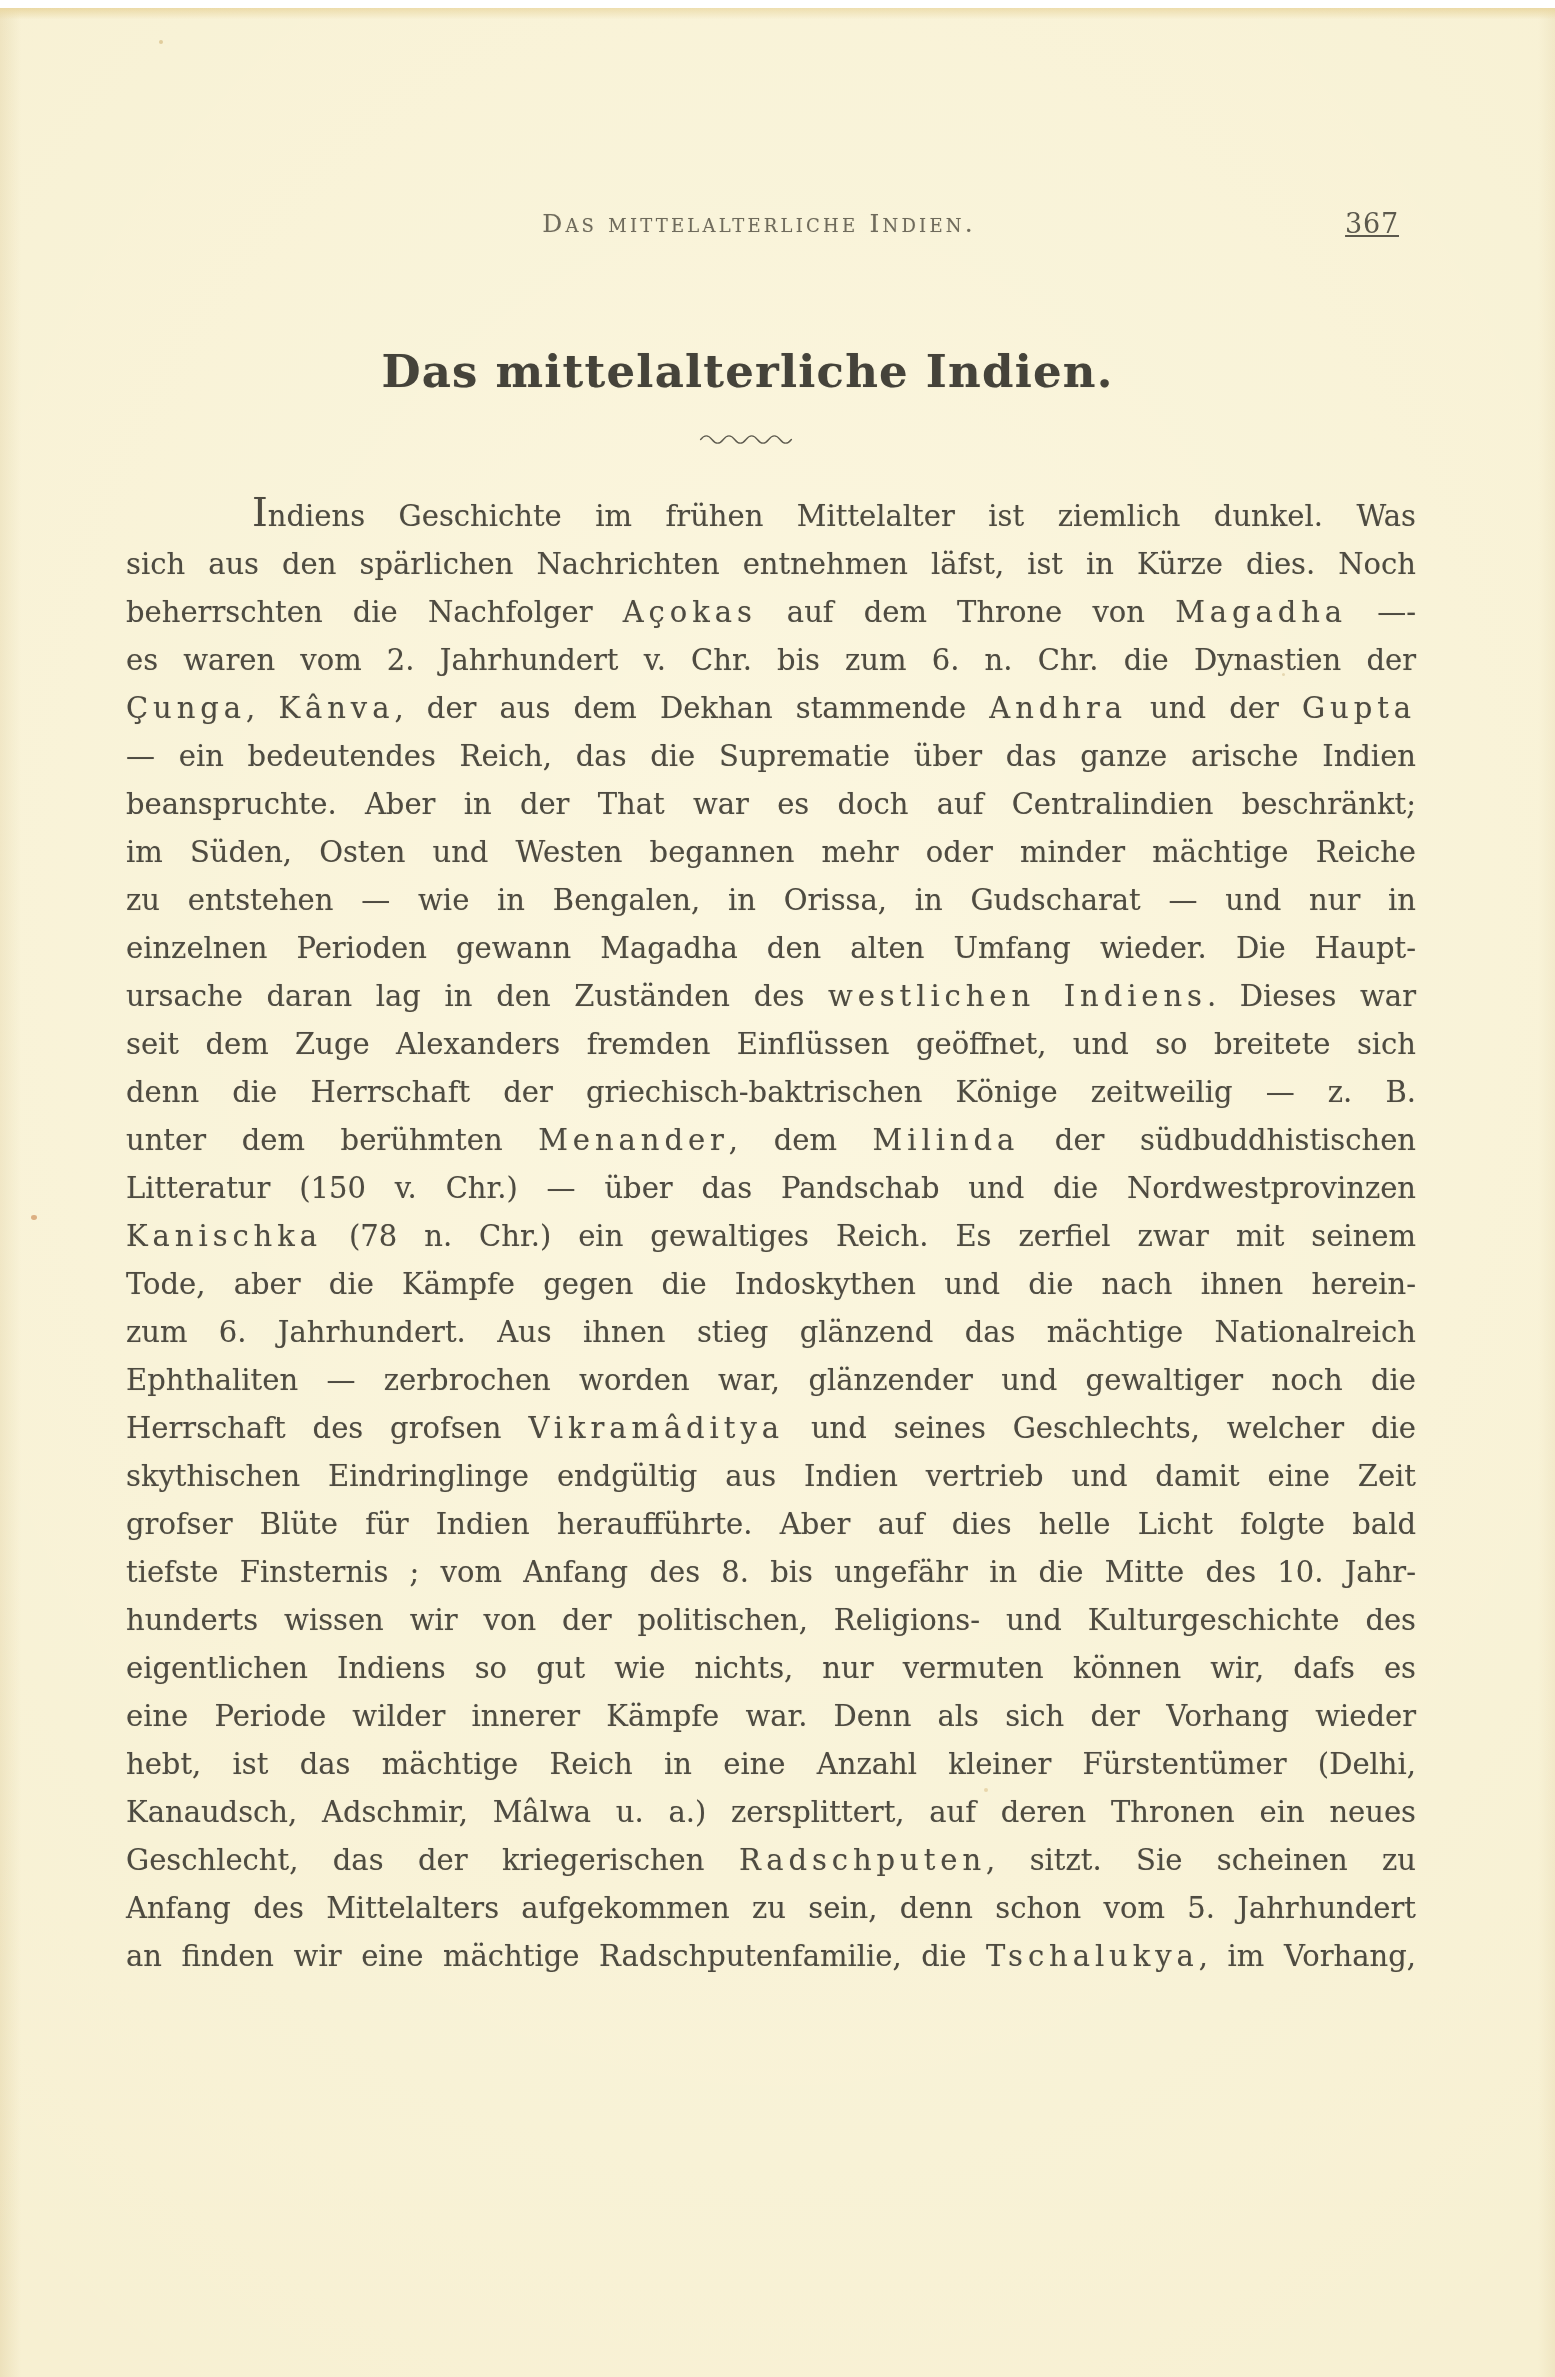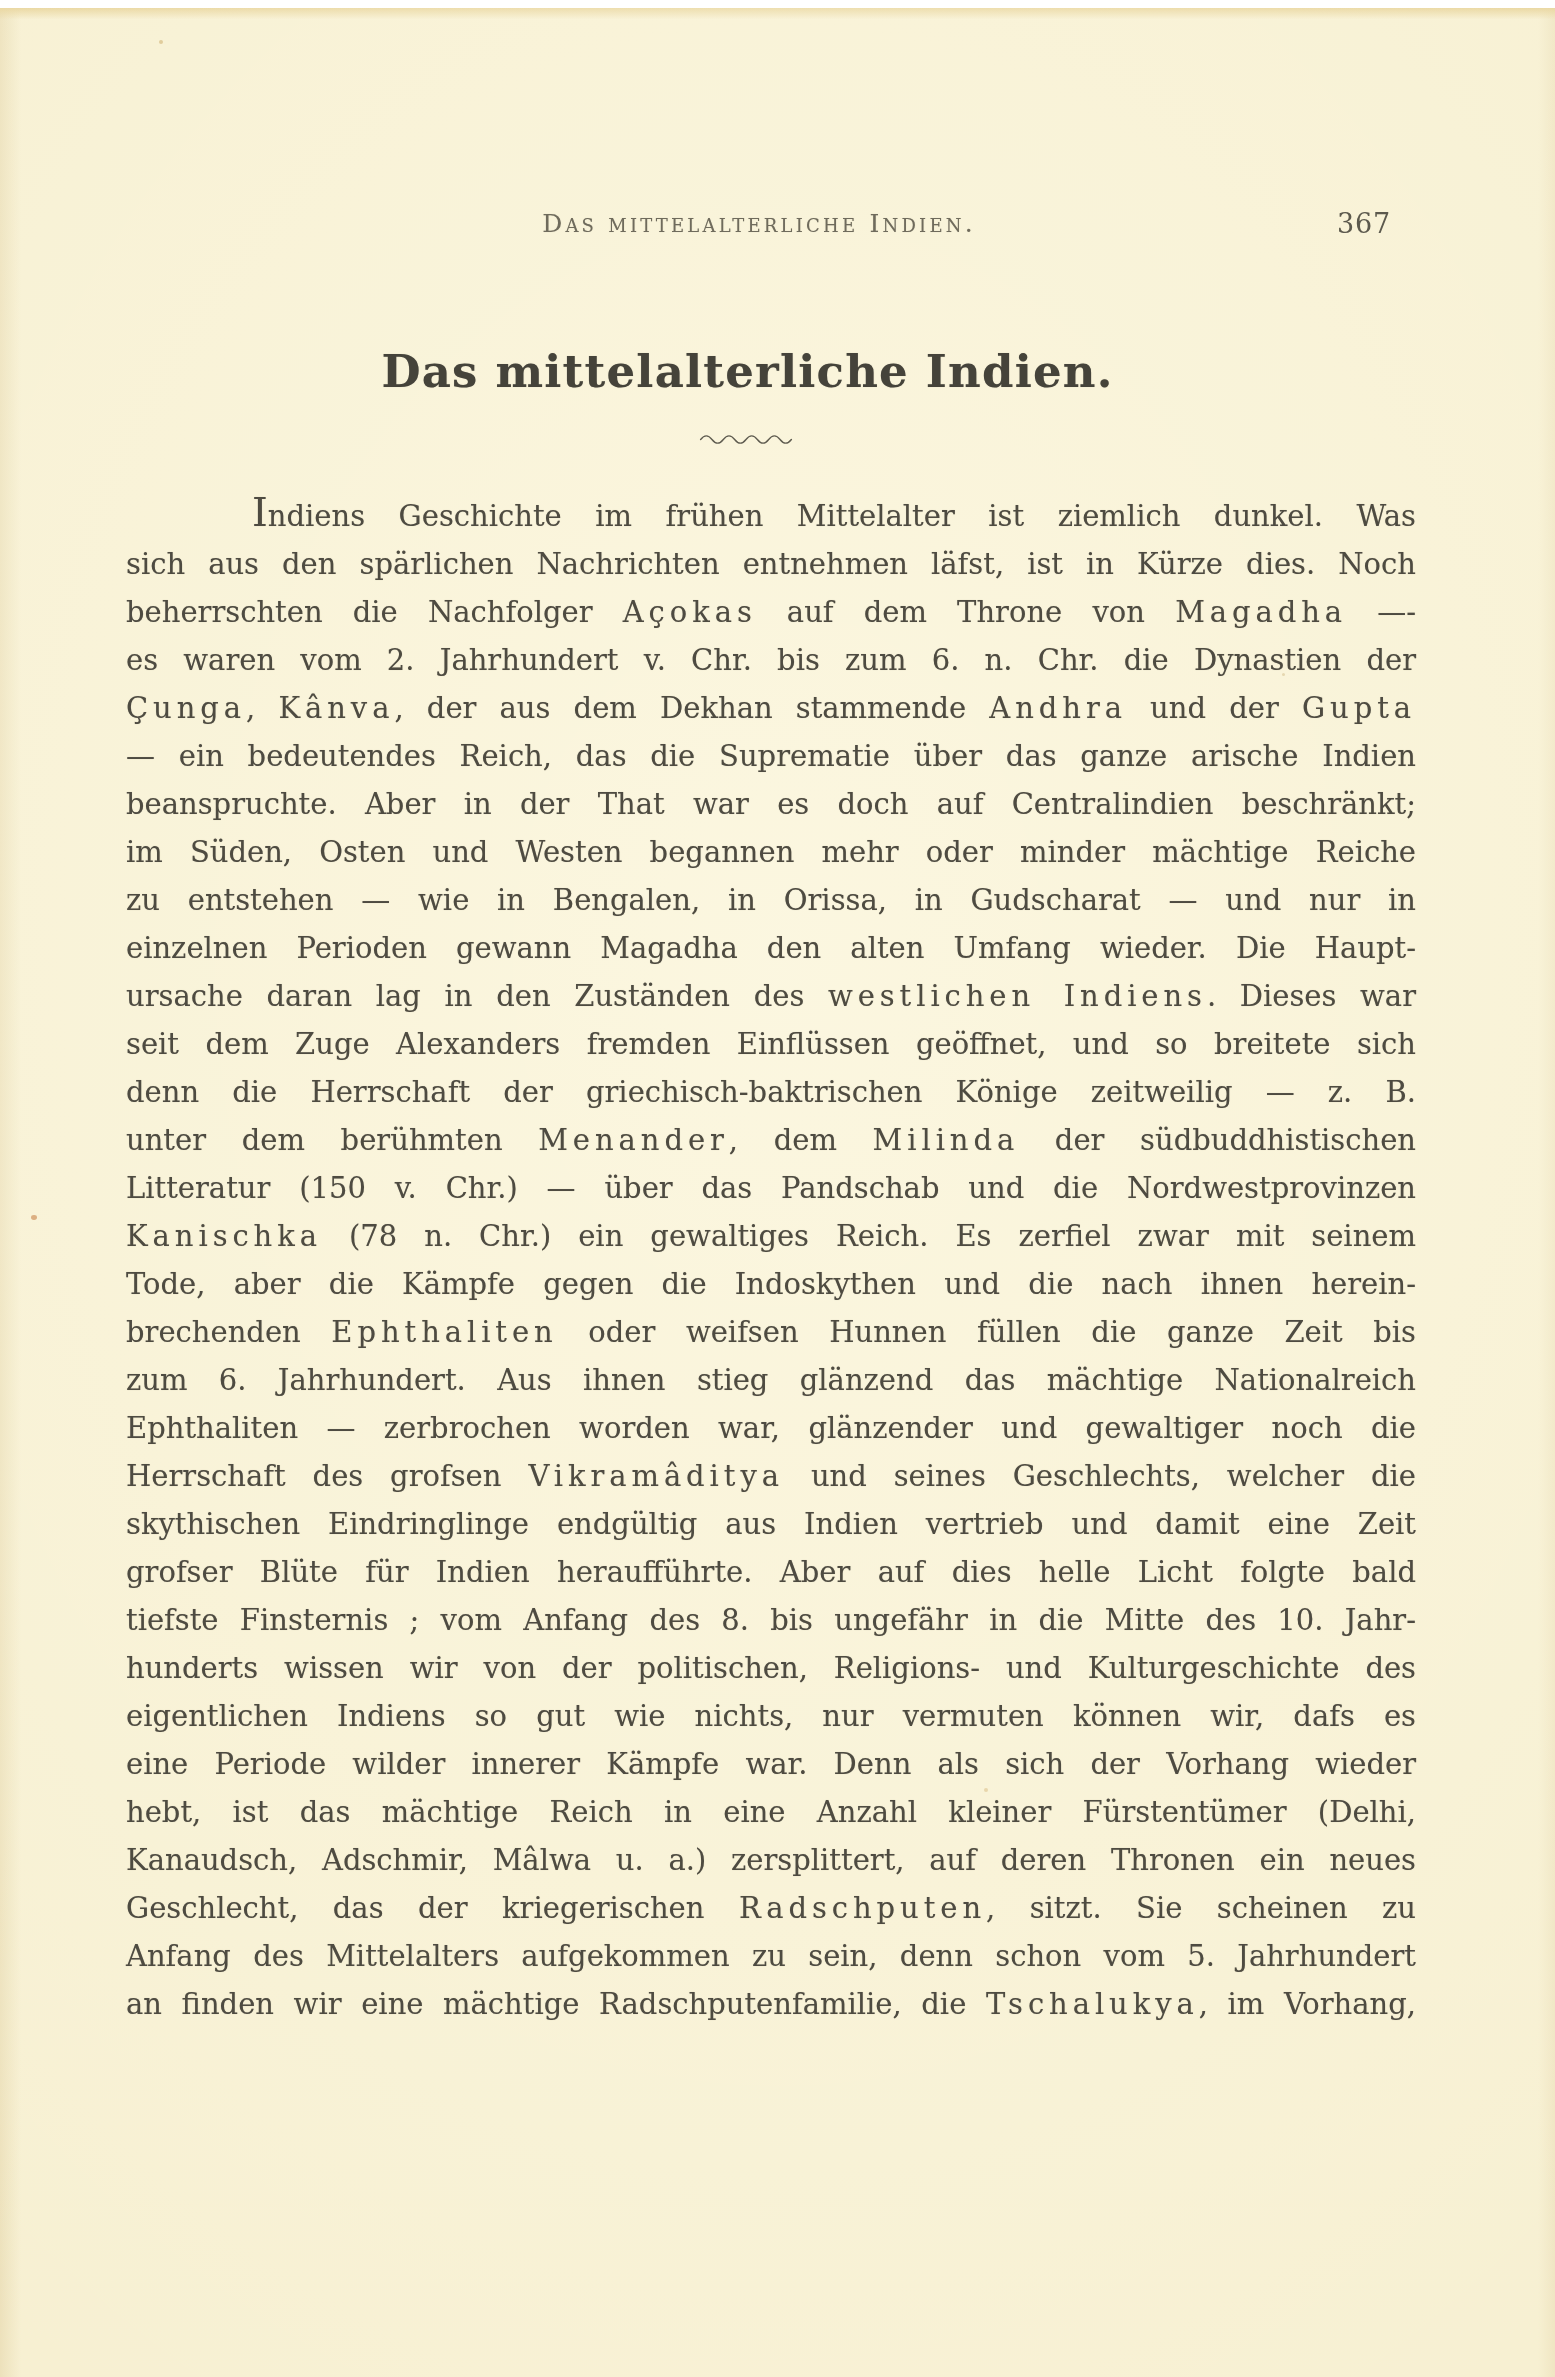--- a/index.html
+++ b/index.html
@@ -39,25 +39,26 @@
     box-sizing: border-box;
     text-align: center;
     font-variant: small-caps;
     letter-spacing: 3.2px;
     font-size: 25px;
     color: var(--faded-ink);
     text-shadow: 0 0 0.8px rgba(111,107,92,0.35);
   }
   .page-number {
     position: absolute;
-    right: 165px;
+    right: 157px;
     top: 200px;
     font-size: 27px;
     color: #5c594d;
     letter-spacing: 0.8px;
+    text-decoration: underline;
   }
   .chapter-title {
     position: absolute;
     left: 126px;
     top: 337px;
     width: 1290px;
     padding-right: 47px;
     box-sizing: border-box;
     text-align: center;
     font-size: 45px;
@@ -130,21 +131,20 @@
       <div class="line"><span>im Süden, Osten und Westen begannen mehr oder minder mächtige Reiche</span></div>
       <div class="line"><span>zu entstehen — wie in Bengalen, in Orissa, in Gudscharat — und nur in</span></div>
       <div class="line"><span>einzelnen Perioden gewann Magadha den alten Umfang wieder. Die Haupt-</span></div>
       <div class="line"><span>ursache daran lag in den Zuständen des </span><span class="sperr">westlichen Indiens</span><span>. Dieses war</span></div>
       <div class="line"><span>seit dem Zuge Alexanders fremden Einflüssen geöffnet, und so breitete sich</span></div>
       <div class="line"><span>denn die Herrschaft der griechisch-baktrischen Könige zeitweilig — z. B.</span></div>
       <div class="line"><span>unter dem berühmten </span><span class="sperr">Menander</span><span>, dem </span><span class="sperr">Milinda</span><span> der südbuddhistischen</span></div>
       <div class="line"><span>Litteratur (150 v. Chr.) — über das Pandschab und die Nordwestprovinzen</span></div>
       <div class="line"><span class="sperr">Kanischka</span><span> (78 n. Chr.) ein gewaltiges Reich. Es zerfiel zwar mit seinem</span></div>
       <div class="line"><span>Tode, aber die Kämpfe gegen die Indoskythen und die nach ihnen herein-</span></div>
-      <div class="line"><span>brechenden </span><span class="sperr">Ephthaliten</span><span> oder weifsen Hunnen füllen die ganze Zeit bis</span></div>
       <div class="line"><span>zum 6. Jahrhundert. Aus ihnen stieg glänzend das mächtige Nationalreich</span></div>
       <div class="line"><span>Ephthaliten — zerbrochen worden war, glänzender und gewaltiger noch die</span></div>
       <div class="line"><span>Herrschaft des grofsen </span><span class="sperr">Vikramâditya</span><span> und seines Geschlechts, welcher die</span></div>
       <div class="line"><span>skythischen Eindringlinge endgültig aus Indien vertrieb und damit eine Zeit</span></div>
       <div class="line"><span>grofser Blüte für Indien heraufführte. Aber auf dies helle Licht folgte bald</span></div>
       <div class="line"><span>tiefste Finsternis ; vom Anfang des 8. bis ungefähr in die Mitte des 10. Jahr-</span></div>
       <div class="line"><span>hunderts wissen wir von der politischen, Religions- und Kulturgeschichte des</span></div>
       <div class="line"><span>eigentlichen Indiens so gut wie nichts, nur vermuten können wir, dafs es</span></div>
       <div class="line"><span>eine Periode wilder innerer Kämpfe war. Denn als sich der Vorhang wieder</span></div>
       <div class="line"><span>hebt, ist das mächtige Reich in eine Anzahl kleiner Fürstentümer (Delhi,</span></div>

